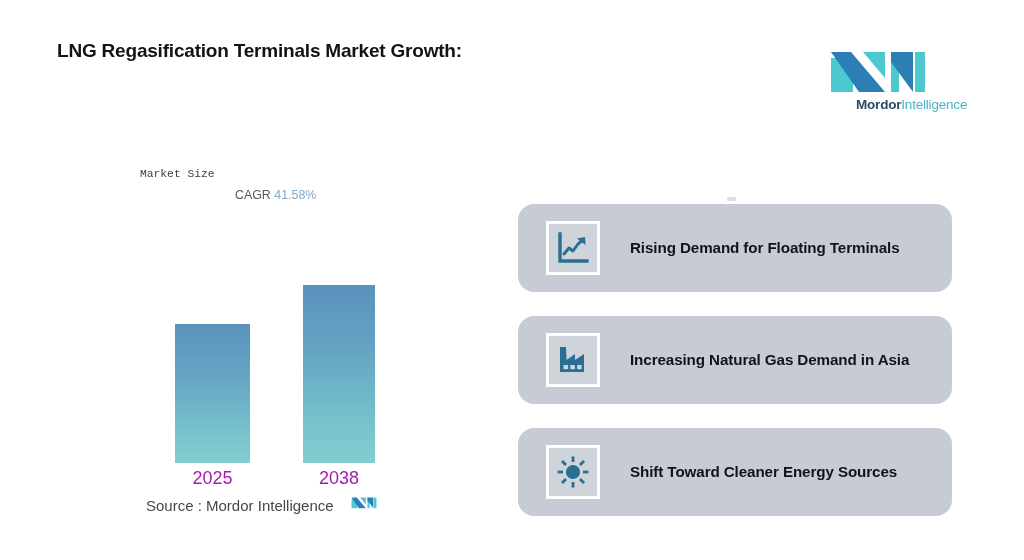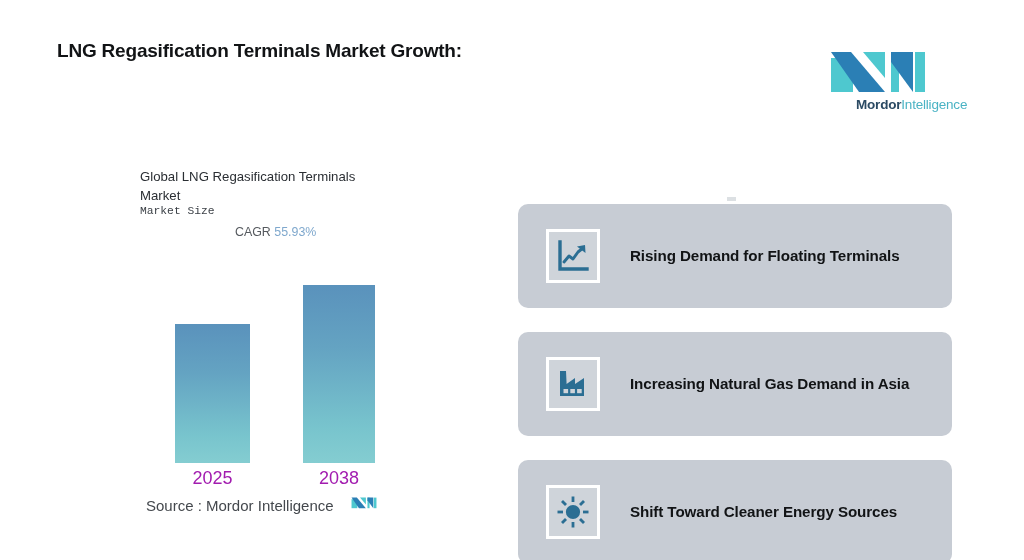--- a/index.html
+++ b/index.html
@@ -56,22 +56,22 @@
     position:absolute; left:6px; top:327px; width:250px; height:20px;
   }
   .source-text {
     position:absolute; left:0; top:2px; font-size:15px; color:#44484d; white-space:nowrap;
   }
   .source-mark { position:absolute; left:205px; top:0px; width:26px; height:15px; }
 
   
   .cards { position:absolute; left:518px; top:204px; width:434px; }
   .card {
-    position:relative; width:434px; height:104px; margin-bottom:24px;
-    background:#c7ccd4; border-radius:10px;
+    position:relative; width:434px; height:88px; margin-bottom:24px;
+    background:#c7ccd4; border-radius:16px;
     display:flex; align-items:center;
   }
   .card:last-child { margin-bottom:0; }
   .icon-box {
     width:54px; height:54px; margin-left:28px; flex:0 0 auto;
     background:#cfd4da; border:3px solid #ffffff;
     display:flex; align-items:center; justify-content:center;
   }
   .icon-box svg { display:block; }
   .card-label {
@@ -103,25 +103,24 @@
         <polygon points="62,4 84,4 84,44 62,14" fill="#2b7fb5"></polygon>
         <polygon points="86,4 96,4 96,44 86,44" fill="#4ec8cf"></polygon>
       </svg>
     </div>
     <div class="brand-wordmark">
       <span class="w1">Mordor</span><span class="w2">Intelligence</span>
     </div>
   </div>
 
   <div class="chart-panel">
-    <div class="chart-title">Global LNG Regasification Terminals Market</div>
     <div class="chart-subtitle">Market Size</div>
     <div class="chart-cagr">
       <span>CAGR</span>
-      <span class="cagr-value">55.93%</span>
+      <span class="cagr-value">41.58%</span>
     </div>
 
     <div class="plot">
       <div class="bar bar-2025"></div>
       <div class="bar bar-2030"></div>
     </div>
 
     <div class="axis-labels">
       <div class="axis-label l2025">2025</div>
       <div class="axis-label l2030">2038</div>

